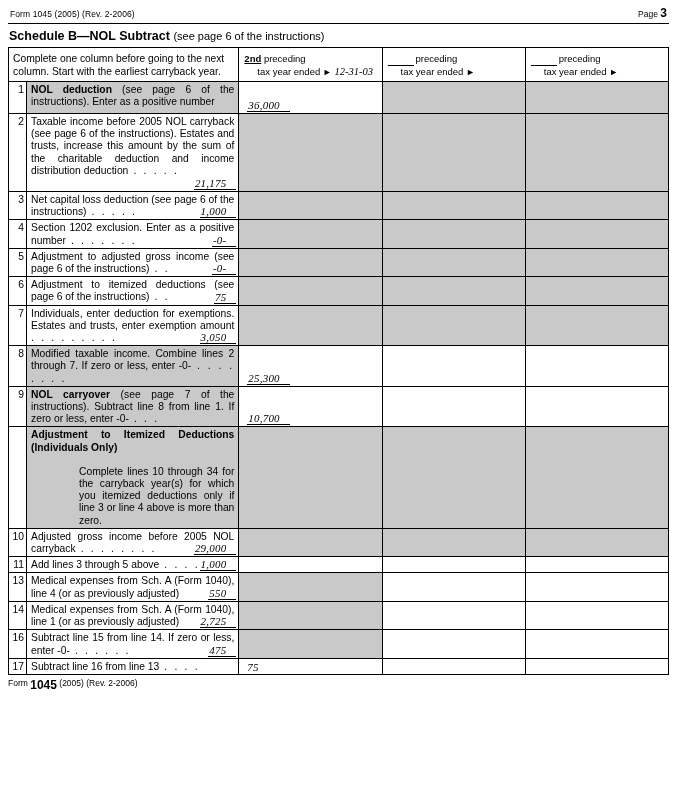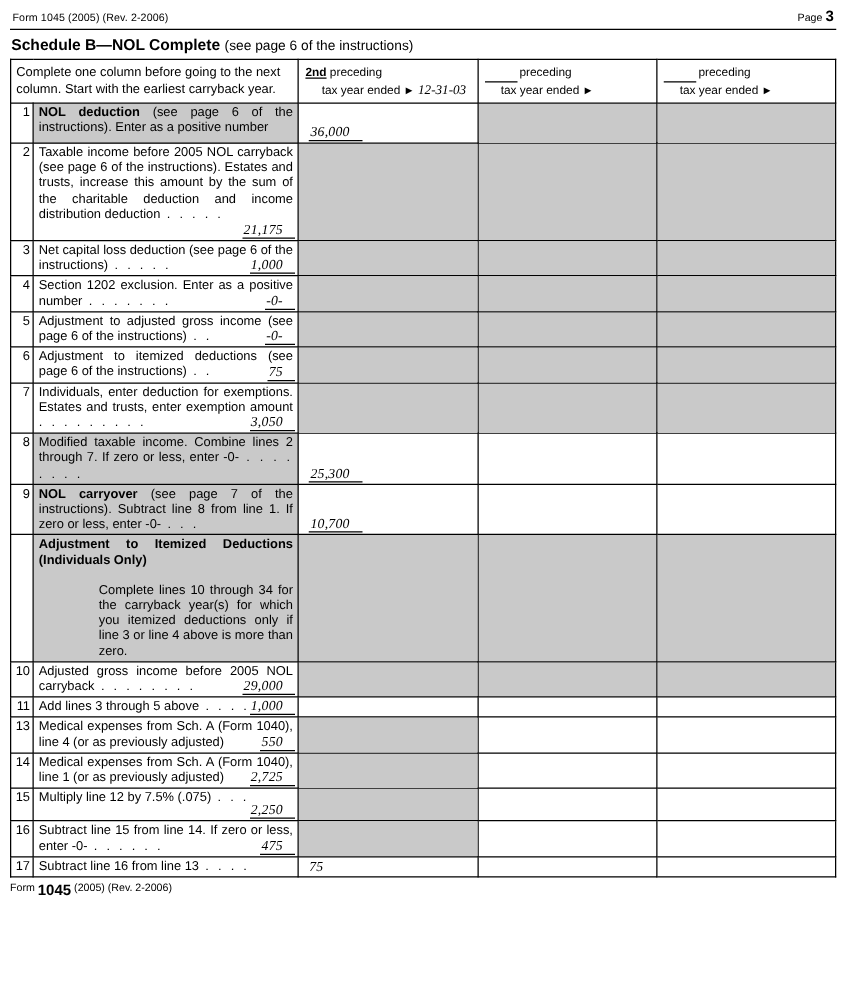--- a/index.html
+++ b/index.html
@@ -149,21 +149,21 @@
   <div class="top-header">
     <div class="left">Form 1045 (2005) (Rev. 2-2006)</div>
     <div class="right">
       <span>Page</span>
       <b>3</b>
     </div>
   </div>
   <hr class="rule">
 
   <div class="sched-title">
-    <span>Schedule B—NOL Complete</span>
+    <span>Schedule B—NOL Subtract</span>
     <span class="norm">(see page 6 of the instructions)</span>
   </div>
 
   <table class="form">
     <colgroup>
       <col class="c-num">
         <col class="c-desc">
       <col class="c-col">
         <col class="c-col">
         <col class="c-col">
@@ -373,32 +373,20 @@
             <div class="num-inner">14</div>
           </td>
           <td style="position: relative;">
             <div class="cell-inner just"><span>Medical expenses from Sch. A (Form 1040), line 1 (or as previously adjusted)</span></div>
             <span class="amt u" style="position: absolute; left: auto; right: 2px; bottom: 1px;">2,725</span>
           </td>
           <td class="shade" style="position: relative;"></td>
           <td style="position: relative;"></td>
           <td style="position: relative;"></td>
         </tr>
-        <tr style="height: 26px;">
-          <td>
-            <div class="num-inner">15</div>
-          </td>
-          <td style="position: relative;">
-            <div class="cell-inner just"><span>Multiply line 12 by 7.5% (.075)</span><span class="dots">  .  .  .</span></div>
-            <span class="amt u" style="position: absolute; left: auto; right: 2px; bottom: 1px;">2,250</span>
-          </td>
-          <td class="shade" style="position: relative;"></td>
-          <td style="position: relative;"></td>
-          <td style="position: relative;"></td>
-        </tr>
         <tr style="height: 14px;">
           <td>
             <div class="num-inner">16</div>
           </td>
           <td style="position: relative;">
             <div class="cell-inner just"><span>Subtract line 15 from line 14. If zero or less, enter -0-</span><span class="dots">  .  .  .  .  .  .</span></div>
             <span class="amt u" style="position: absolute; left: auto; right: 2px; bottom: 1px;">475</span>
           </td>
           <td class="shade" style="position: relative;"></td>
           <td style="position: relative;"></td>

